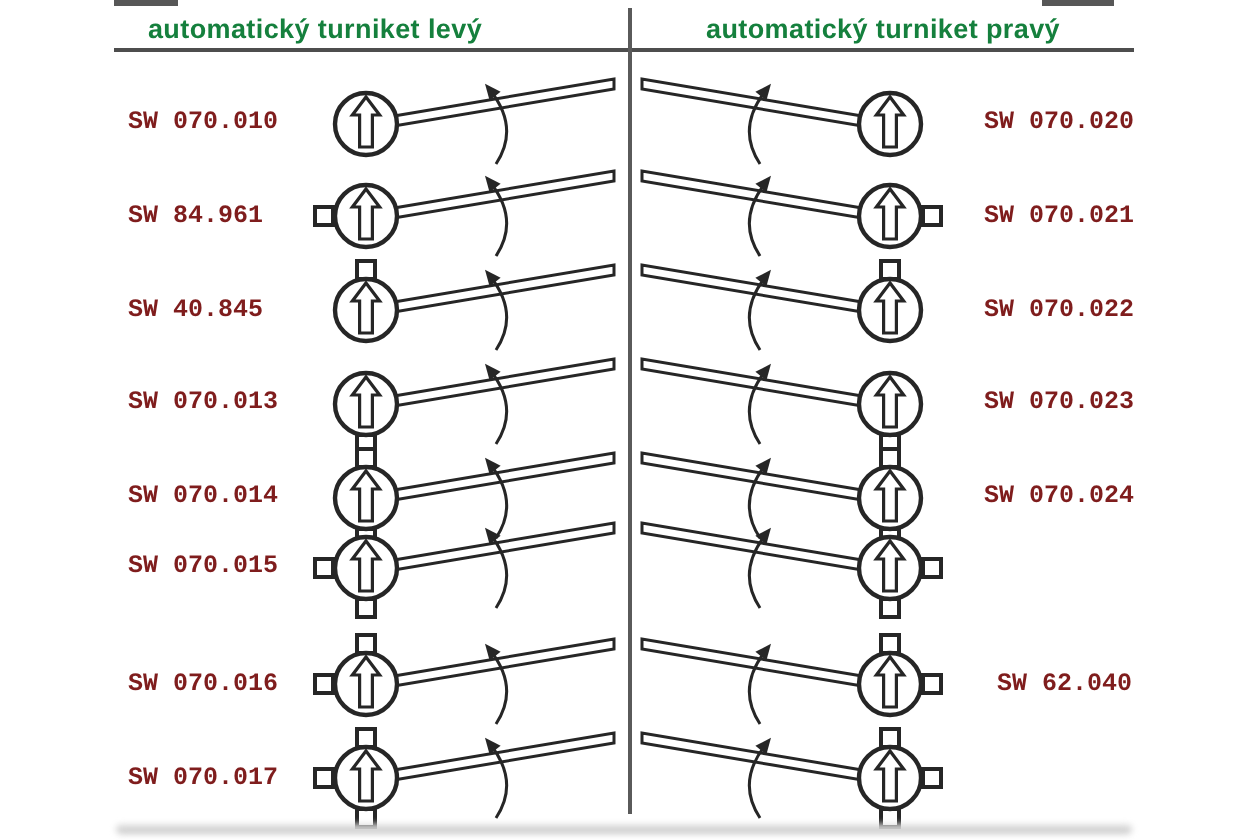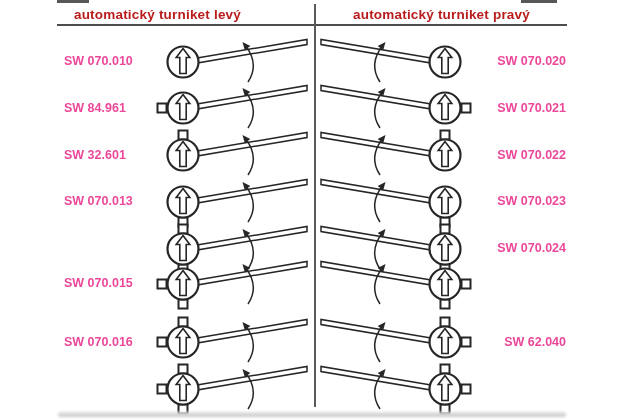--- a/index.html
+++ b/index.html
@@ -2,38 +2,38 @@
 <html><head>
 <meta charset="utf-8">
 <style>
   html,body{margin:0;padding:0;background:#fff;}
   #stage{
     position:relative;width:630px;height:420px;background:#ffffff;
     font-family:"Liberation Sans","DejaVu Sans",sans-serif;overflow:hidden;
   }
   .col-header{
     position:absolute;top:5px;height:20px;line-height:20px;
-    font-size:13.5px;font-weight:bold;color:#b91c1c;text-align:center;
+    font-size:13.5px;font-weight:bold;color:#15803d;text-align:center;
     letter-spacing:.2px;
   }
   #header-left{left:0;width:315px;}
   #header-right{left:315px;width:253px;}
   #header-rule{position:absolute;top:24px;left:57px;width:510px;height:2px;background:#4d4d4d;}
   #center-divider{position:absolute;top:4px;left:314px;width:1.5px;height:403px;background:#5a5a5a;}
   .top-crop-mark{position:absolute;top:0;height:3px;background:#3a3a3a;opacity:.85;}
   #crop-mark-1{left:57px;width:32px;}
   #crop-mark-2{left:521px;width:36px;}
   #bottom-shadow{
     position:absolute;top:412px;left:58px;width:508px;height:5px;
     background:linear-gradient(#e7e7e7,#c2c2c2);filter:blur(1.5px);border-radius:3px;
   }
   .row{position:absolute;left:0;width:630px;height:47px;}
   .code{
     position:absolute;top:0;height:47px;line-height:47px;
-    font-size:12.5px;font-weight:bold;color:#ec4899;white-space:nowrap;
+    font-size:12.5px;font-weight:bold;color:#7f1d1d;white-space:nowrap;font-family:Liberation Mono, monospace;
   }
   .code.left{left:64px;width:74px;text-align:left;}
   .code.right{left:492px;width:74px;text-align:right;}
   .diagram{position:absolute;top:-2.5px;overflow:visible;}
   .diagram.left{left:136px;}
   .diagram.right{left:314px;transform:scaleX(-1);}
 </style>
 </head>
 <body>
 
@@ -80,21 +80,21 @@
           <rect x="21.5" y="21.5" width="9" height="9" fill="#fff" stroke="#262626" stroke-width="2"></rect>
           <polygon points="61,22 171,3.5 171,8.5 61,27" fill="#fff" stroke="#262626" stroke-width="1.5" stroke-linejoin="miter"></polygon>
           <circle cx="47" cy="26" r="15.5" fill="#fff" stroke="#262626" stroke-width="2.2"></circle>
           <path d="M47,12.5 L53.8,21.5 L50.2,21.5 L50.2,37.5 L43.8,37.5 L43.8,21.5 L40.2,21.5 Z" fill="#fff" stroke="#262626" stroke-width="1.6" stroke-linejoin="miter"></path>
           <path d="M112,46 Q124,28 109,9" fill="none" stroke="#262626" stroke-width="1.5"></path>
           <polygon points="106.5,5.9 114.3,9.9 108.8,14.3" fill="#262626"></polygon>
         </svg>
         <span class="code right">SW 070.021</span>
       </div>
       <div class="row" style="top: 131.6px;">
-        <span class="code left">SW 32.601</span>
+        <span class="code left">SW 40.845</span>
         <svg width="178" height="52" viewBox="0 0 178 52" class="diagram left">
           <rect x="42.5" y="1.5" width="9" height="9" fill="#fff" stroke="#262626" stroke-width="2"></rect>
           <polygon points="61,22 171,3.5 171,8.5 61,27" fill="#fff" stroke="#262626" stroke-width="1.5" stroke-linejoin="miter"></polygon>
           <circle cx="47" cy="26" r="15.5" fill="#fff" stroke="#262626" stroke-width="2.2"></circle>
           <path d="M47,12.5 L53.8,21.5 L50.2,21.5 L50.2,37.5 L43.8,37.5 L43.8,21.5 L40.2,21.5 Z" fill="#fff" stroke="#262626" stroke-width="1.6" stroke-linejoin="miter"></path>
           <path d="M112,46 Q124,28 109,9" fill="none" stroke="#262626" stroke-width="1.5"></path>
           <polygon points="106.5,5.9 114.3,9.9 108.8,14.3" fill="#262626"></polygon>
         </svg>
         <svg width="178" height="52" viewBox="0 0 178 52" class="diagram right">
           <rect x="42.5" y="1.5" width="9" height="9" fill="#fff" stroke="#262626" stroke-width="2"></rect>
@@ -120,20 +120,21 @@
           <rect x="42.5" y="41.5" width="9" height="9" fill="#fff" stroke="#262626" stroke-width="2"></rect>
           <polygon points="61,22 171,3.5 171,8.5 61,27" fill="#fff" stroke="#262626" stroke-width="1.5" stroke-linejoin="miter"></polygon>
           <circle cx="47" cy="26" r="15.5" fill="#fff" stroke="#262626" stroke-width="2.2"></circle>
           <path d="M47,12.5 L53.8,21.5 L50.2,21.5 L50.2,37.5 L43.8,37.5 L43.8,21.5 L40.2,21.5 Z" fill="#fff" stroke="#262626" stroke-width="1.6" stroke-linejoin="miter"></path>
           <path d="M112,46 Q124,28 109,9" fill="none" stroke="#262626" stroke-width="1.5"></path>
           <polygon points="106.5,5.9 114.3,9.9 108.8,14.3" fill="#262626"></polygon>
         </svg>
         <span class="code right">SW 070.023</span>
       </div>
       <div class="row" style="top: 225.2px;">
+        <span class="code left">SW 070.014</span>
         <svg width="178" height="52" viewBox="0 0 178 52" class="diagram left">
           <rect x="42.5" y="1.5" width="9" height="9" fill="#fff" stroke="#262626" stroke-width="2"></rect>
           <rect x="42.5" y="41.5" width="9" height="9" fill="#fff" stroke="#262626" stroke-width="2"></rect>
           <polygon points="61,22 171,3.5 171,8.5 61,27" fill="#fff" stroke="#262626" stroke-width="1.5" stroke-linejoin="miter"></polygon>
           <circle cx="47" cy="26" r="15.5" fill="#fff" stroke="#262626" stroke-width="2.2"></circle>
           <path d="M47,12.5 L53.8,21.5 L50.2,21.5 L50.2,37.5 L43.8,37.5 L43.8,21.5 L40.2,21.5 Z" fill="#fff" stroke="#262626" stroke-width="1.6" stroke-linejoin="miter"></path>
           <path d="M112,46 Q124,28 109,9" fill="none" stroke="#262626" stroke-width="1.5"></path>
           <polygon points="106.5,5.9 114.3,9.9 108.8,14.3" fill="#262626"></polygon>
         </svg>
         <svg width="178" height="52" viewBox="0 0 178 52" class="diagram right">
@@ -184,20 +185,21 @@
           <rect x="42.5" y="1.5" width="9" height="9" fill="#fff" stroke="#262626" stroke-width="2"></rect>
           <polygon points="61,22 171,3.5 171,8.5 61,27" fill="#fff" stroke="#262626" stroke-width="1.5" stroke-linejoin="miter"></polygon>
           <circle cx="47" cy="26" r="15.5" fill="#fff" stroke="#262626" stroke-width="2.2"></circle>
           <path d="M47,12.5 L53.8,21.5 L50.2,21.5 L50.2,37.5 L43.8,37.5 L43.8,21.5 L40.2,21.5 Z" fill="#fff" stroke="#262626" stroke-width="1.6" stroke-linejoin="miter"></path>
           <path d="M112,46 Q124,28 109,9" fill="none" stroke="#262626" stroke-width="1.5"></path>
           <polygon points="106.5,5.9 114.3,9.9 108.8,14.3" fill="#262626"></polygon>
         </svg>
         <span class="code right">SW 62.040</span>
       </div>
       <div class="row" style="top: 365.6px;">
+        <span class="code left">SW 070.017</span>
         <svg width="178" height="52" viewBox="0 0 178 52" class="diagram left">
           <rect x="21.5" y="21.5" width="9" height="9" fill="#fff" stroke="#262626" stroke-width="2"></rect>
           <rect x="42.5" y="1.5" width="9" height="9" fill="#fff" stroke="#262626" stroke-width="2"></rect>
           <rect x="42.5" y="41.5" width="9" height="9" fill="#fff" stroke="#262626" stroke-width="2"></rect>
           <polygon points="61,22 171,3.5 171,8.5 61,27" fill="#fff" stroke="#262626" stroke-width="1.5" stroke-linejoin="miter"></polygon>
           <circle cx="47" cy="26" r="15.5" fill="#fff" stroke="#262626" stroke-width="2.2"></circle>
           <path d="M47,12.5 L53.8,21.5 L50.2,21.5 L50.2,37.5 L43.8,37.5 L43.8,21.5 L40.2,21.5 Z" fill="#fff" stroke="#262626" stroke-width="1.6" stroke-linejoin="miter"></path>
           <path d="M112,46 Q124,28 109,9" fill="none" stroke="#262626" stroke-width="1.5"></path>
           <polygon points="106.5,5.9 114.3,9.9 108.8,14.3" fill="#262626"></polygon>
         </svg>

